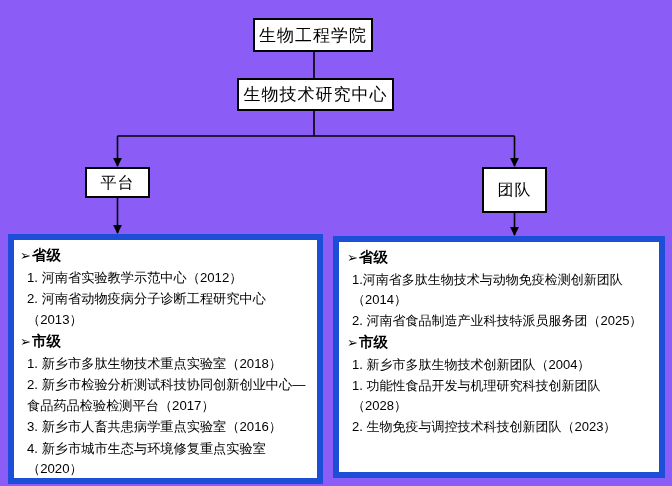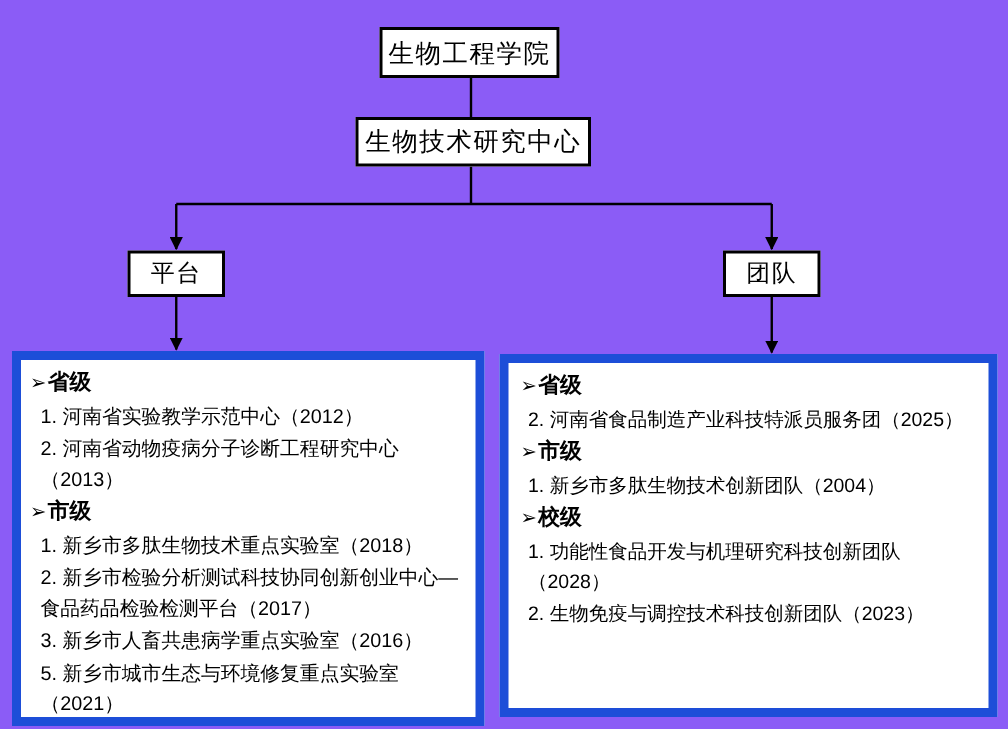--- a/index.html
+++ b/index.html
@@ -66,21 +66,21 @@
     left: 85px;
     top: 167px;
     width: 65px;
     height: 31px;
     font-size: 16px;
   }
   #node-team {
     left: 482px;
     top: 167px;
     width: 65px;
-    height: 31px;
+    height: 46px;
     font-size: 16px;
   }
 
   
   .panel {
     position: absolute;
     box-sizing: border-box;
     border: 6px solid #1d4ed8;
     background: #ffffff;
     overflow: hidden;
@@ -181,36 +181,34 @@
     </div>
     <div class="item">1. 河南省实验教学示范中心（2012）</div>
     <div class="item">2. 河南省动物疫病分子诊断工程研究中心（2013）</div>
 
     <div class="group-head">
       <span class="bullet">➢</span><span>市级</span>
     </div>
     <div class="item">1. 新乡市多肽生物技术重点实验室（2018）</div>
     <div class="item wrap">2. 新乡市检验分析测试科技协同创新创业中心—食品药品检验检测平台（2017）</div>
     <div class="item">3. 新乡市人畜共患病学重点实验室（2016）</div>
-    <div class="item">5. 新乡市城市生态与环境修复重点实验室（2021）</div>
+    <div class="item">4. 新乡市城市生态与环境修复重点实验室（2020）</div>
     <div class="item">5. 新乡市酿酒微生物与酿酒工程重点实验室（2022）</div>
   </div>
 
   <div class="panel" id="panel-team">
 
     <div class="group-head">
       <span class="bullet">➢</span><span>省级</span>
     </div>
+    <div class="item">1.河南省多肽生物技术与动物免疫检测创新团队（2014）</div>
     <div class="item">2. 河南省食品制造产业科技特派员服务团（2025）</div>
 
     <div class="group-head">
       <span class="bullet">➢</span><span>市级</span>
     </div>
     <div class="item">1. 新乡市多肽生物技术创新团队（2004）</div>
 
-    <div class="group-head">
-      <span class="bullet">➢</span><span>校级</span>
-    </div>
     <div class="item">1. 功能性食品开发与机理研究科技创新团队（2028）</div>
     <div class="item">2. 生物免疫与调控技术科技创新团队（2023）</div>
   </div>
 
 </div>
 
 </body></html>

